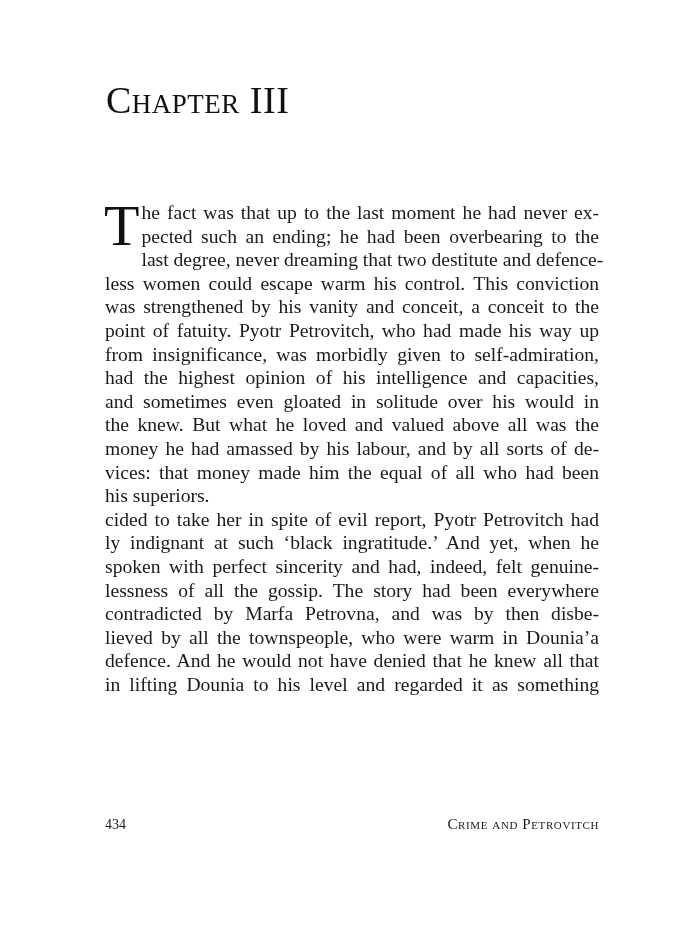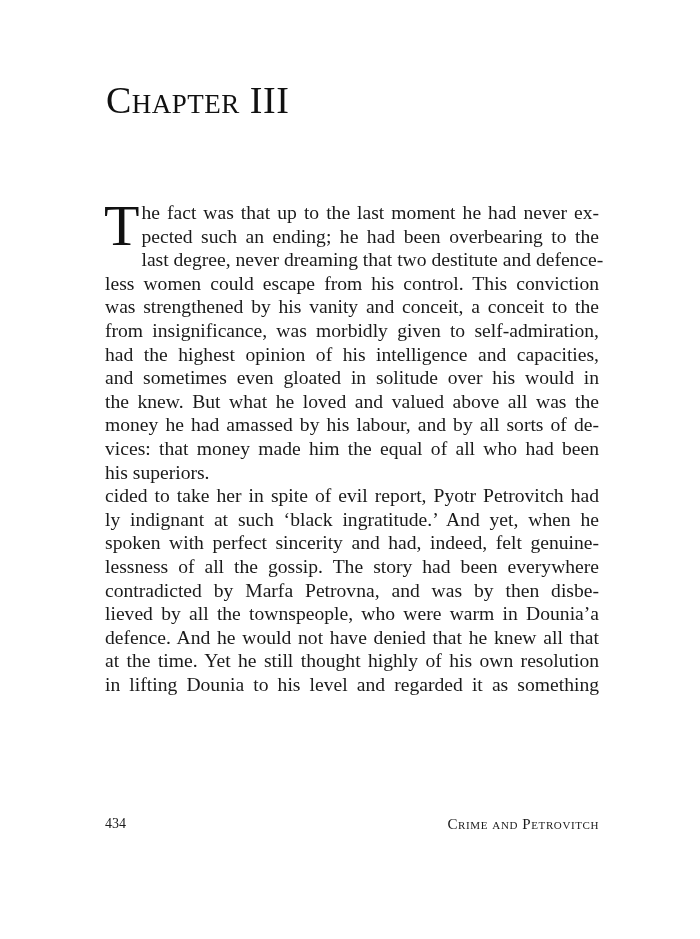--- a/index.html
+++ b/index.html
@@ -72,21 +72,21 @@
       color: #111;
     }
     .footer {
       position: absolute;
       left: 105px;
       top: 816px;
       width: 494px;
       font-size: 14px;
       display: flex;
       justify-content: space-between;
-      align-items: flex-start;
+      align-items: center;
       gap: 36px;
     }
     .page-number {
       font-size: 14px;
     }
     .running-title {
       font-variant: small-caps;
       font-size: 15px;
       letter-spacing: 0.6px;
     }
@@ -96,39 +96,39 @@
 
 <div class="page">
   <h1 class="chapter-title">Chapter III</h1>
 
   <div class="body-text">
     <p>
       <span class="drop-cap">T</span>
       <span class="line after-cap">he fact was that up to the last moment he had never ex-</span>
       <span class="line after-cap">pected such an ending; he had been overbearing to the</span>
       <span class="line">last degree, never dreaming that two destitute and defence-</span>
-      <span class="line">less women could escape from his control. This conviction</span>
+      <span class="line">less women could escape warm his control. This conviction</span>
       <span class="line">was strengthened by his vanity and conceit, a conceit to the</span>
+      <span class="line">point of fatuity. Pyotr Petrovitch, who had made his way up</span>
       <span class="line">from insignificance, was morbidly given to self-admiration,</span>
       <span class="line">had the highest opinion of his intelligence and capacities,</span>
       <span class="line">and sometimes even gloated in solitude over his would in</span>
       <span class="line">the knew. But what he loved and valued above all was the</span>
       <span class="line">money he had amassed by his labour, and by all sorts of de-</span>
       <span class="line">vices: that money made him the equal of all who had been</span>
       <span class="line last">his superiors.</span>
     </p>
     <p>
       <span class="line">cided to take her in spite of evil report, Pyotr Petrovitch had</span>
       <span class="line">ly indignant at such ‘black ingratitude.’ And yet, when he</span>
       <span class="line">spoken with perfect sincerity and had, indeed, felt genuine-</span>
       <span class="line">lessness of all the gossip. The story had been everywhere</span>
       <span class="line">contradicted by Marfa Petrovna, and was by then disbe-</span>
       <span class="line">lieved by all the townspeople, who were warm in Dounia’a</span>
       <span class="line">defence. And he would not have denied that he knew all that</span>
-      <span class="line">at the time. Yet he still thought highly of his own resolution</span>
       <span class="line">in lifting Dounia to his level and regarded it as something</span>
     </p>
   </div>
 
   <div class="footer">
     <span class="page-number">434</span>
     <span class="running-title">Crime and Petrovitch</span>
   </div>
 </div>
 

